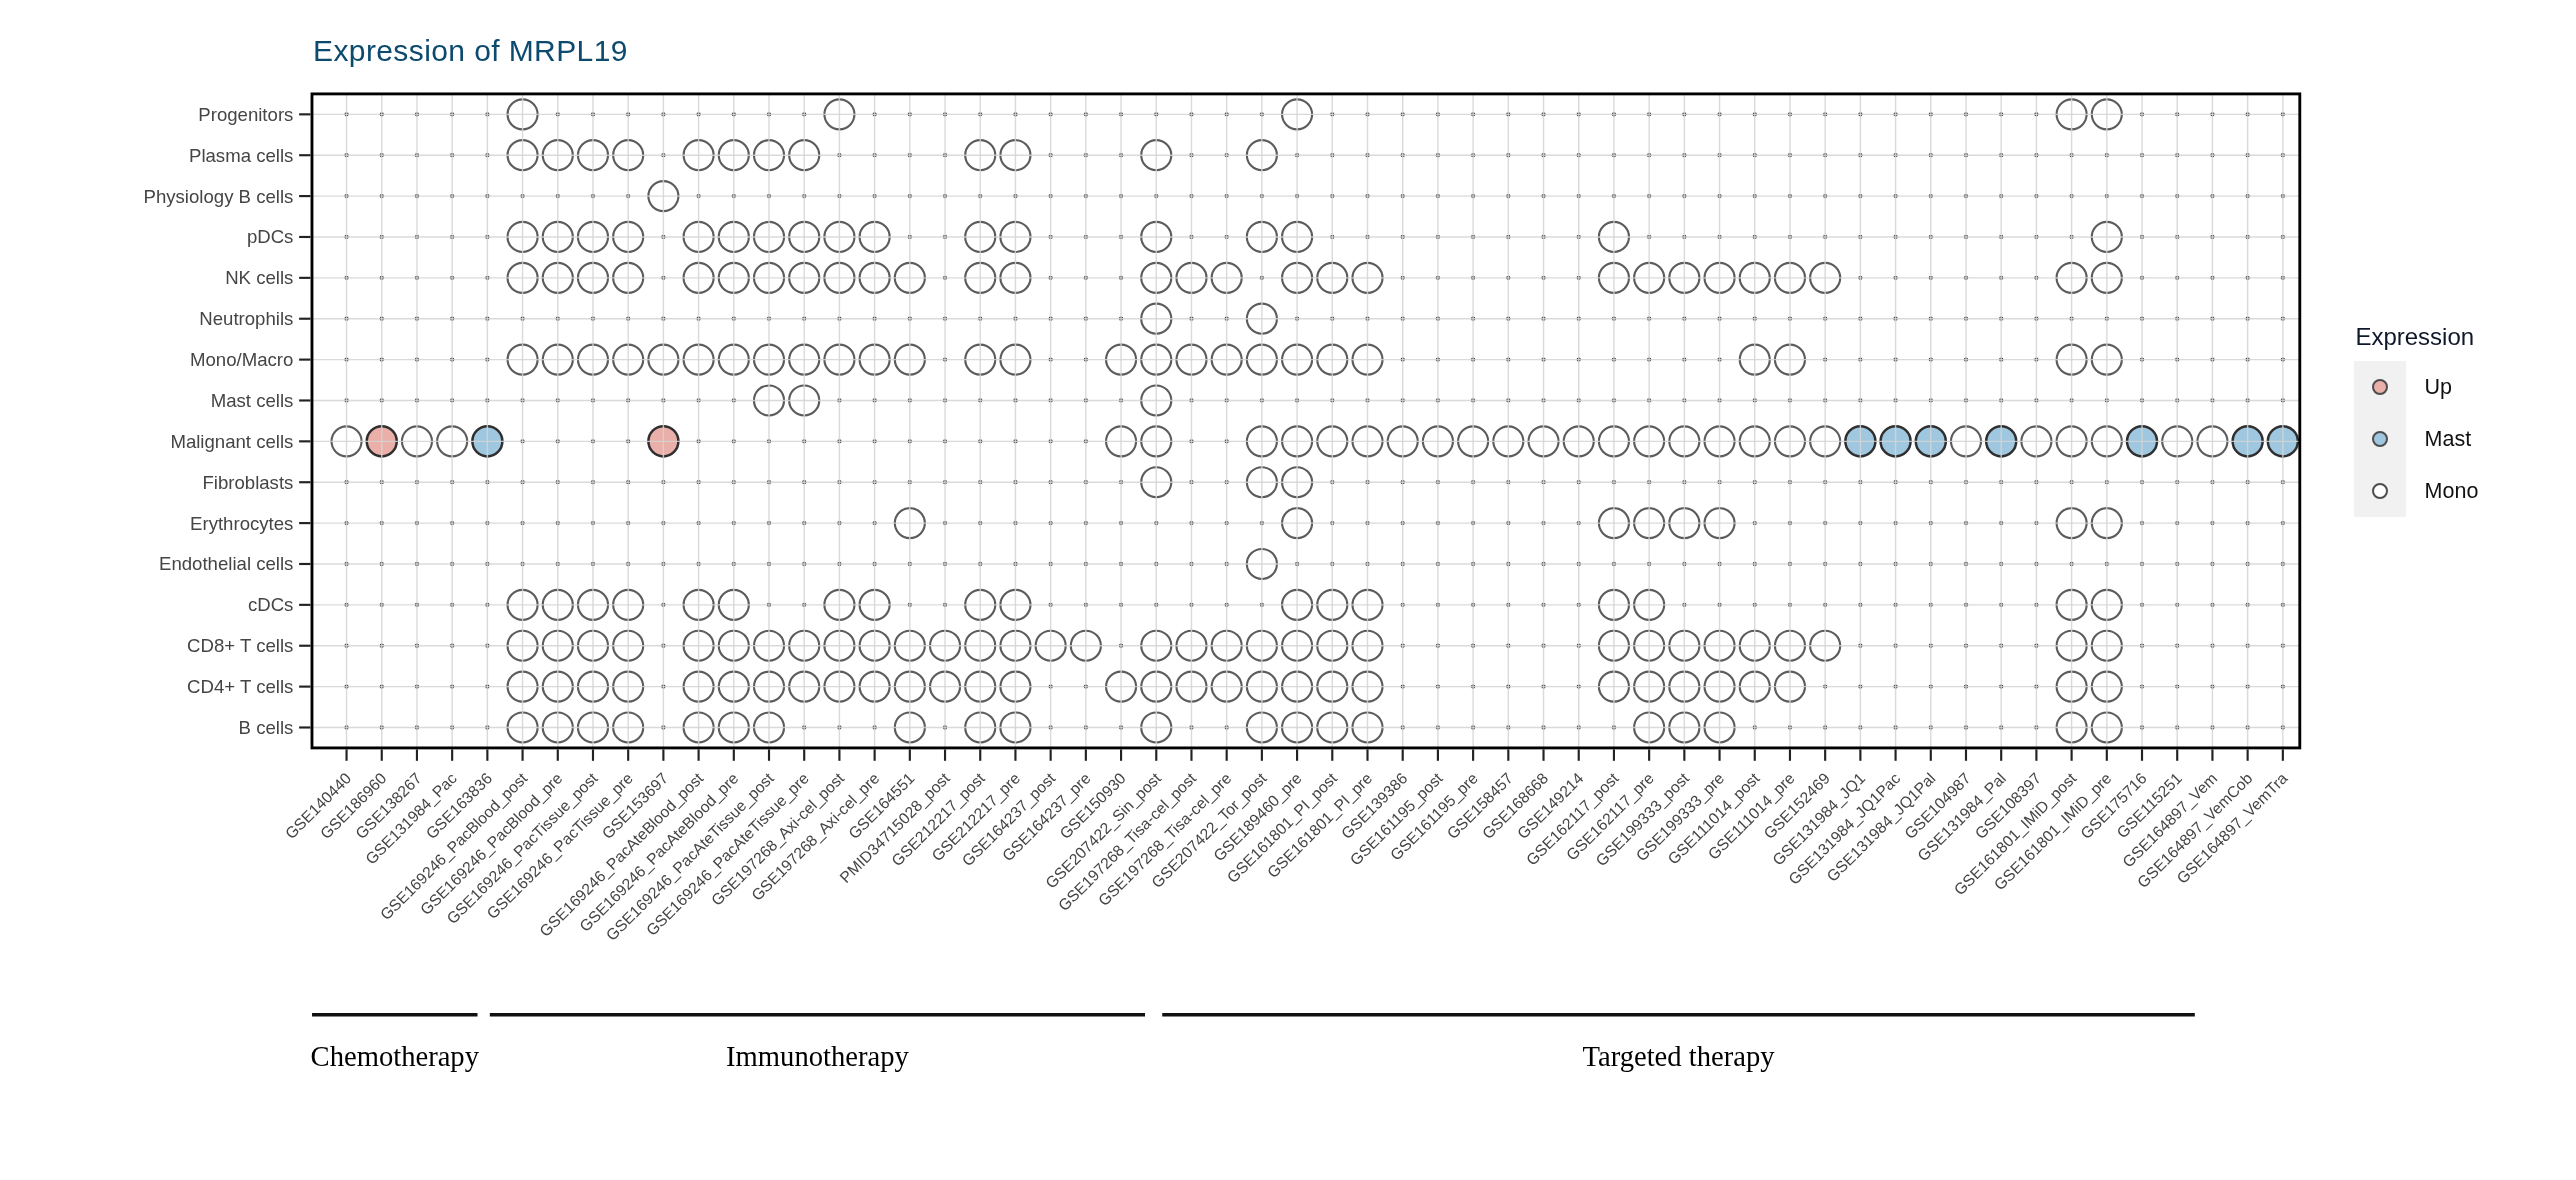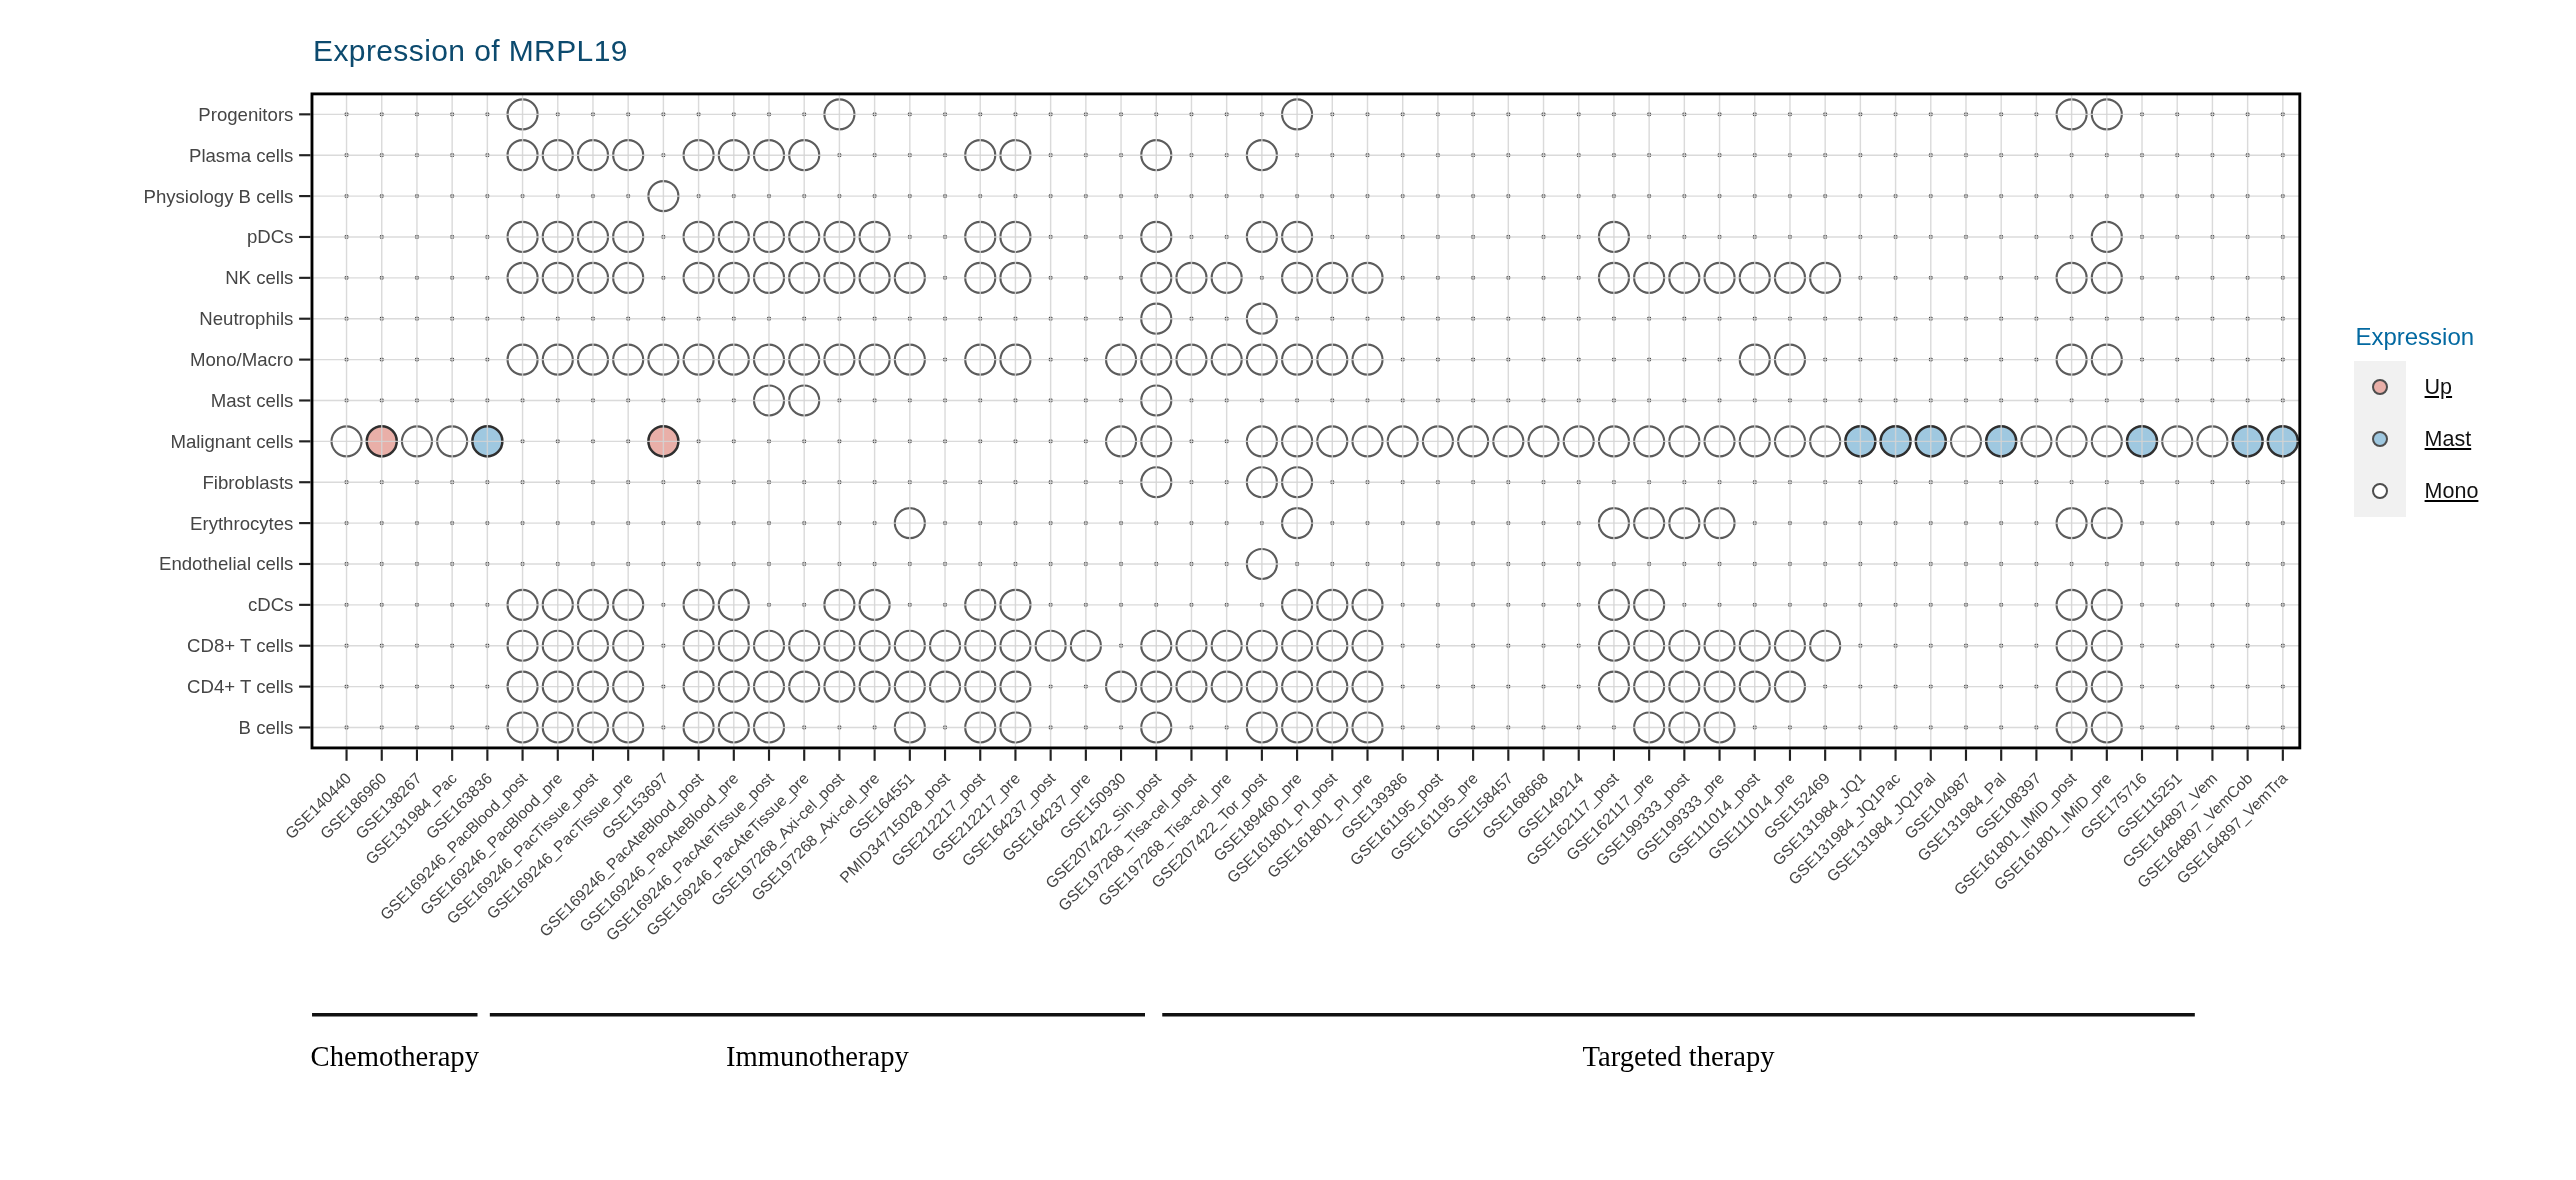--- a/index.html
+++ b/index.html
@@ -1,22 +1,22 @@
 <!DOCTYPE html>
 <html style="font-size:11.4px"><head>
 <meta charset="utf-8">
 <style>
   html,body{margin:0;padding:0;background:#ffffff;width:2576px;height:1181px;overflow:hidden;
             font-family:"Liberation Sans",sans-serif;}
   .stage{position:relative;width:2576px;height:1181px;background:#fff;}
   svg#plot{position:absolute;left:0;top:0;}
   .chart-title{position:absolute;left:313px;top:34px;font-size:30px;color:#0c4a6e;letter-spacing:0.4px;}
   .legend{position:absolute;left:2354px;top:323px;width:222px;}
-  .legend-title{font-size:24px;color:#0369a1;margin:0 0 10px 1.4px;}
-  .legend-items{display:flex;flex-direction:column;text-decoration:underline;}
+  .legend-title{font-size:24px;color:#0f172a;margin:0 0 10px 1.4px;}
+  .legend-items{display:flex;flex-direction:column;}
   .legend-item{display:flex;align-items:center;height:52px;}
   .legend-key{width:52px;height:52px;background:#f1f1f1;display:flex;align-items:center;justify-content:center;}
   .legend-dot{width:16.5px;height:16.5px;border-radius:50%;border:2.1px solid #4d4d4d;box-sizing:border-box;background:#fff;}
   .legend-label{font-size:21.5px;color:#111;margin-left:18.6px;}
 </style>
 </head>
 <body>
 
 <div class="stage">
   <svg id="plot" width="2576" height="1181" viewBox="0 0 3600 1650">

